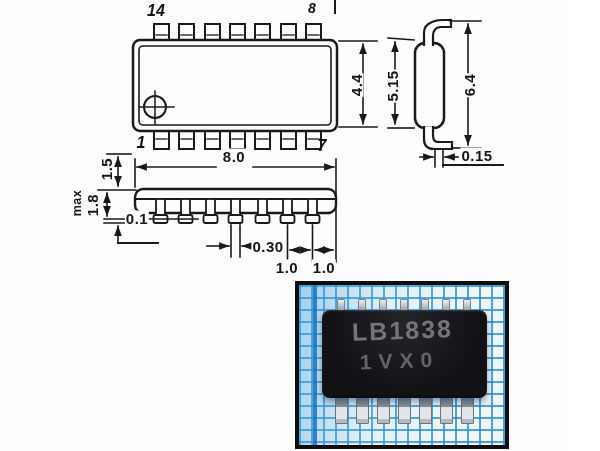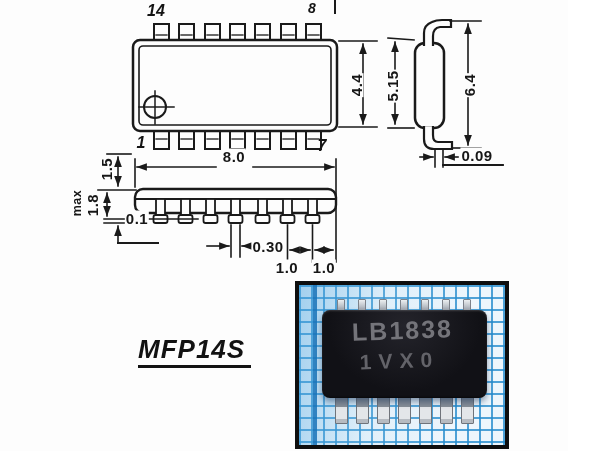--- a/index.html
+++ b/index.html
@@ -214,31 +214,30 @@
   </svg>
 
   <span class="pinlbl" style="left:156px;top:11px">14</span>
   <span class="pinlbl" style="left:312px;top:8px;font-size:14px">8</span>
   <span class="pinlbl" style="left:141px;top:143px">1</span>
   <span class="pinlbl" style="left:322px;top:146px">7</span>
 
   <span class="vlbl" style="left:356px;top:85px">4.4</span>
   <span class="vlbl" style="left:392px;top:86px">5.15</span>
   <span class="vlbl" style="left:469px;top:85px">6.4</span>
-  <span class="lbl" style="left:477px;top:155px">0.09</span>
+  <span class="lbl" style="left:477px;top:155px">0.15</span>
   <span class="lbl" style="left:234px;top:156px">8.0</span>
   <span class="vlbl" style="left:106px;top:169px">1.5</span>
   <span class="vlbl small" style="left:77px;top:203px">max</span>
   <span class="vlbl" style="left:92px;top:205px">1.8</span>
   <span class="lbl" style="left:137px;top:218px">0.1</span>
   <span class="lbl" style="left:268px;top:246px">0.30</span>
   <span class="lbl" style="left:287px;top:267px">1.0</span>
   <span class="lbl" style="left:324px;top:267px">1.0</span>
 
-  <span class="pkgname">MFP14S</span>
 
   <div class="photo">
     <div class="paper">
       <div class="accent-v"></div>
 
       <span class="tpin" style="left:38px"></span>
       <span class="tpin" style="left:59px"></span>
       <span class="tpin" style="left:80px"></span>
       <span class="tpin" style="left:101px"></span>
       <span class="tpin" style="left:122px"></span>

